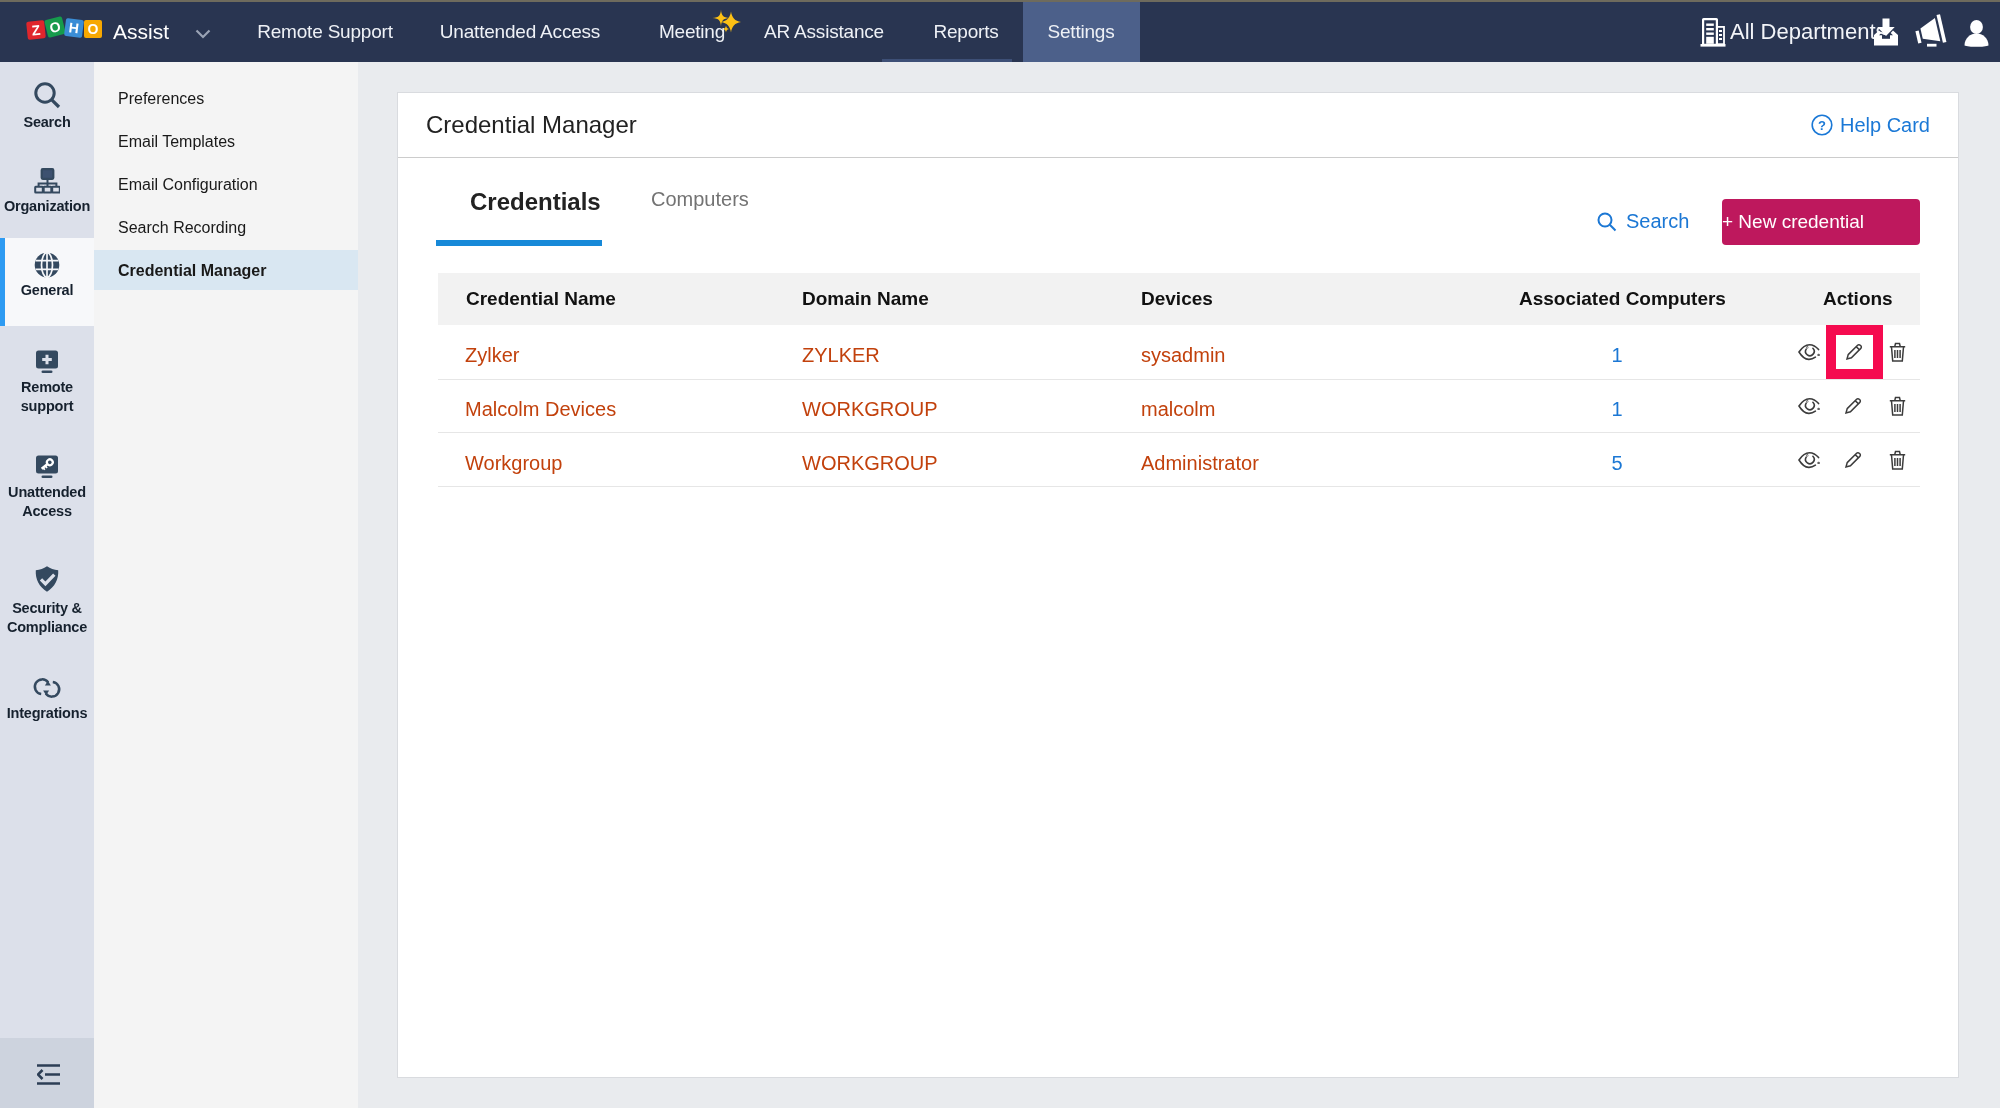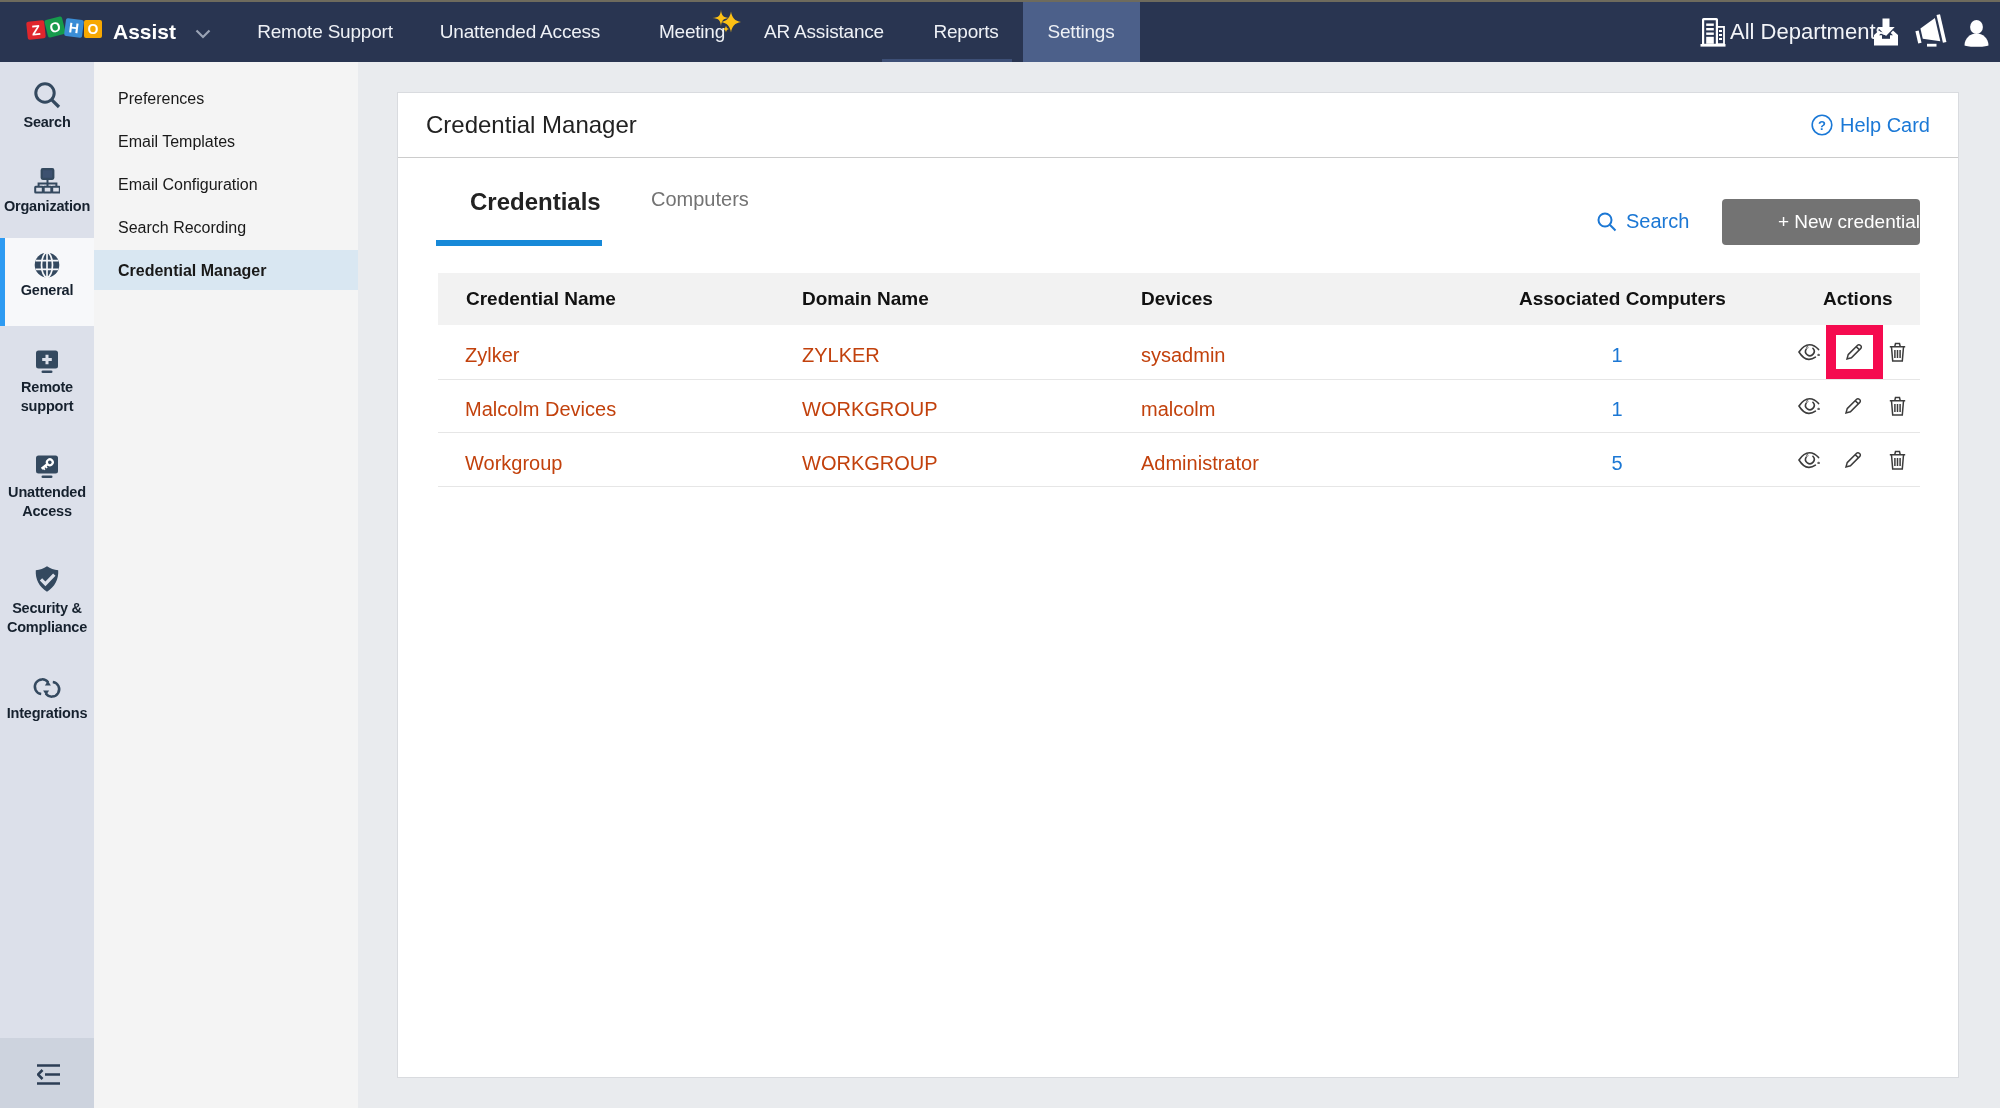--- a/index.html
+++ b/index.html
@@ -10,21 +10,21 @@
   
   #topline { left:0; top:0; width:2000px; height:2px; background:#6e6b5d; }
   #nav { left:0; top:2px; width:2000px; height:60px; background:#293551; }
   #nav .item { position:absolute; top:0; height:60px; line-height:60px; color:#eef1f6; font-size:19px; letter-spacing:-0.2px; white-space:nowrap; transform:translateX(-50%); }
   #settingsbox { position:absolute; left:1023px; top:0; width:117px; height:60px; background:#4c608a; }
   #navunderline { position:absolute; left:882px; top:57px; width:130px; height:3px; background:#3d4f76; }
 
   
   #logo { position:absolute; left:27px; top:16px; height:30px; }
   .cube { position:absolute; width:18px; height:18px; border-radius:2px; color:#fff; font-weight:700; font-size:14px; text-align:center; line-height:19px; }
-  #assist { position:absolute; left:113px; top:0px; height:60px; line-height:60px; color:#fff; font-size:21px; font-weight:700; }
+  #assist { position:absolute; left:113px; top:0px; height:60px; line-height:60px; color:#fff; font-size:21px; font-weight:400; }
   #logochev { position:absolute; left:195px; top:27px; }
 
   
   #deptxt { position:absolute; left:1730px; top:0; height:60px; line-height:60px; color:#f2f4f8; font-size:22px; }
   .navic { position:absolute; top:0; height:60px; display:flex; align-items:center; }
 
   
   #rail { left:0; top:62px; width:94px; height:1046px; background:#dce0ea; }
   #railfoot { left:0; top:1038px; width:94px; height:70px; background:#cdd3de; }
   .railitem { position:absolute; left:0; width:94px; text-align:center; color:#16212e; font-size:14.5px; font-weight:700; letter-spacing:-0.2px; }
@@ -41,21 +41,21 @@
   #card { left:397px; top:92px; width:1562px; height:986px; background:#fff; border:1px solid #d9dbdf; }
   #title { position:absolute; left:28px; top:0px; height:64px; line-height:64px; font-size:24px; color:#222; }
   #helpcard { position:absolute; right:28px; top:0; height:64px; display:flex; align-items:center; color:#1a78d6; font-size:20px; }
   #titleline { position:absolute; left:0; top:64px; width:1560px; height:1px; background:#ccc; }
 
   #tab1 { position:absolute; left:72px; top:95px; font-size:24px; font-weight:700; color:#222; }
   #tab2 { position:absolute; left:253px; top:95px; font-size:20px; color:#737373; }
   #tabline { position:absolute; left:38px; top:147px; width:166px; height:6px; background:#1789d8; }
 
   #searchlink { position:absolute; left:1198px; top:117px; display:flex; align-items:center; color:#1b77d4; font-size:20px; }
-  #newbtn { position:absolute; left:1324px; top:106px; width:198px; height:46px; background:#737373; border-radius:4px; color:#fff; font-size:19px; text-align:right; line-height:46px; }
+  #newbtn { position:absolute; left:1324px; top:106px; width:198px; height:46px; background:#be185d; border-radius:4px; color:#fff; font-size:19px; text-align:left; line-height:46px; }
 
   
   #thead { position:absolute; left:40px; top:180px; width:1482px; height:52px; background:#f2f2f2; }
   .th { position:absolute; top:0; height:52px; line-height:52px; font-weight:700; font-size:19px; color:#111; }
   .row { position:absolute; left:40px; width:1482px; height:54px; }
   .row .cell { position:absolute; top:0; height:54px; line-height:60px; font-size:20px; color:#c2410c; }
   .rline { position:absolute; left:40px; width:1482px; height:1px; background:#e6e6e6; }
   .row .bluenum { color:#1b77d4; }
   .acticon { position:absolute; top:0; height:54px; display:flex; align-items:center; }
 

